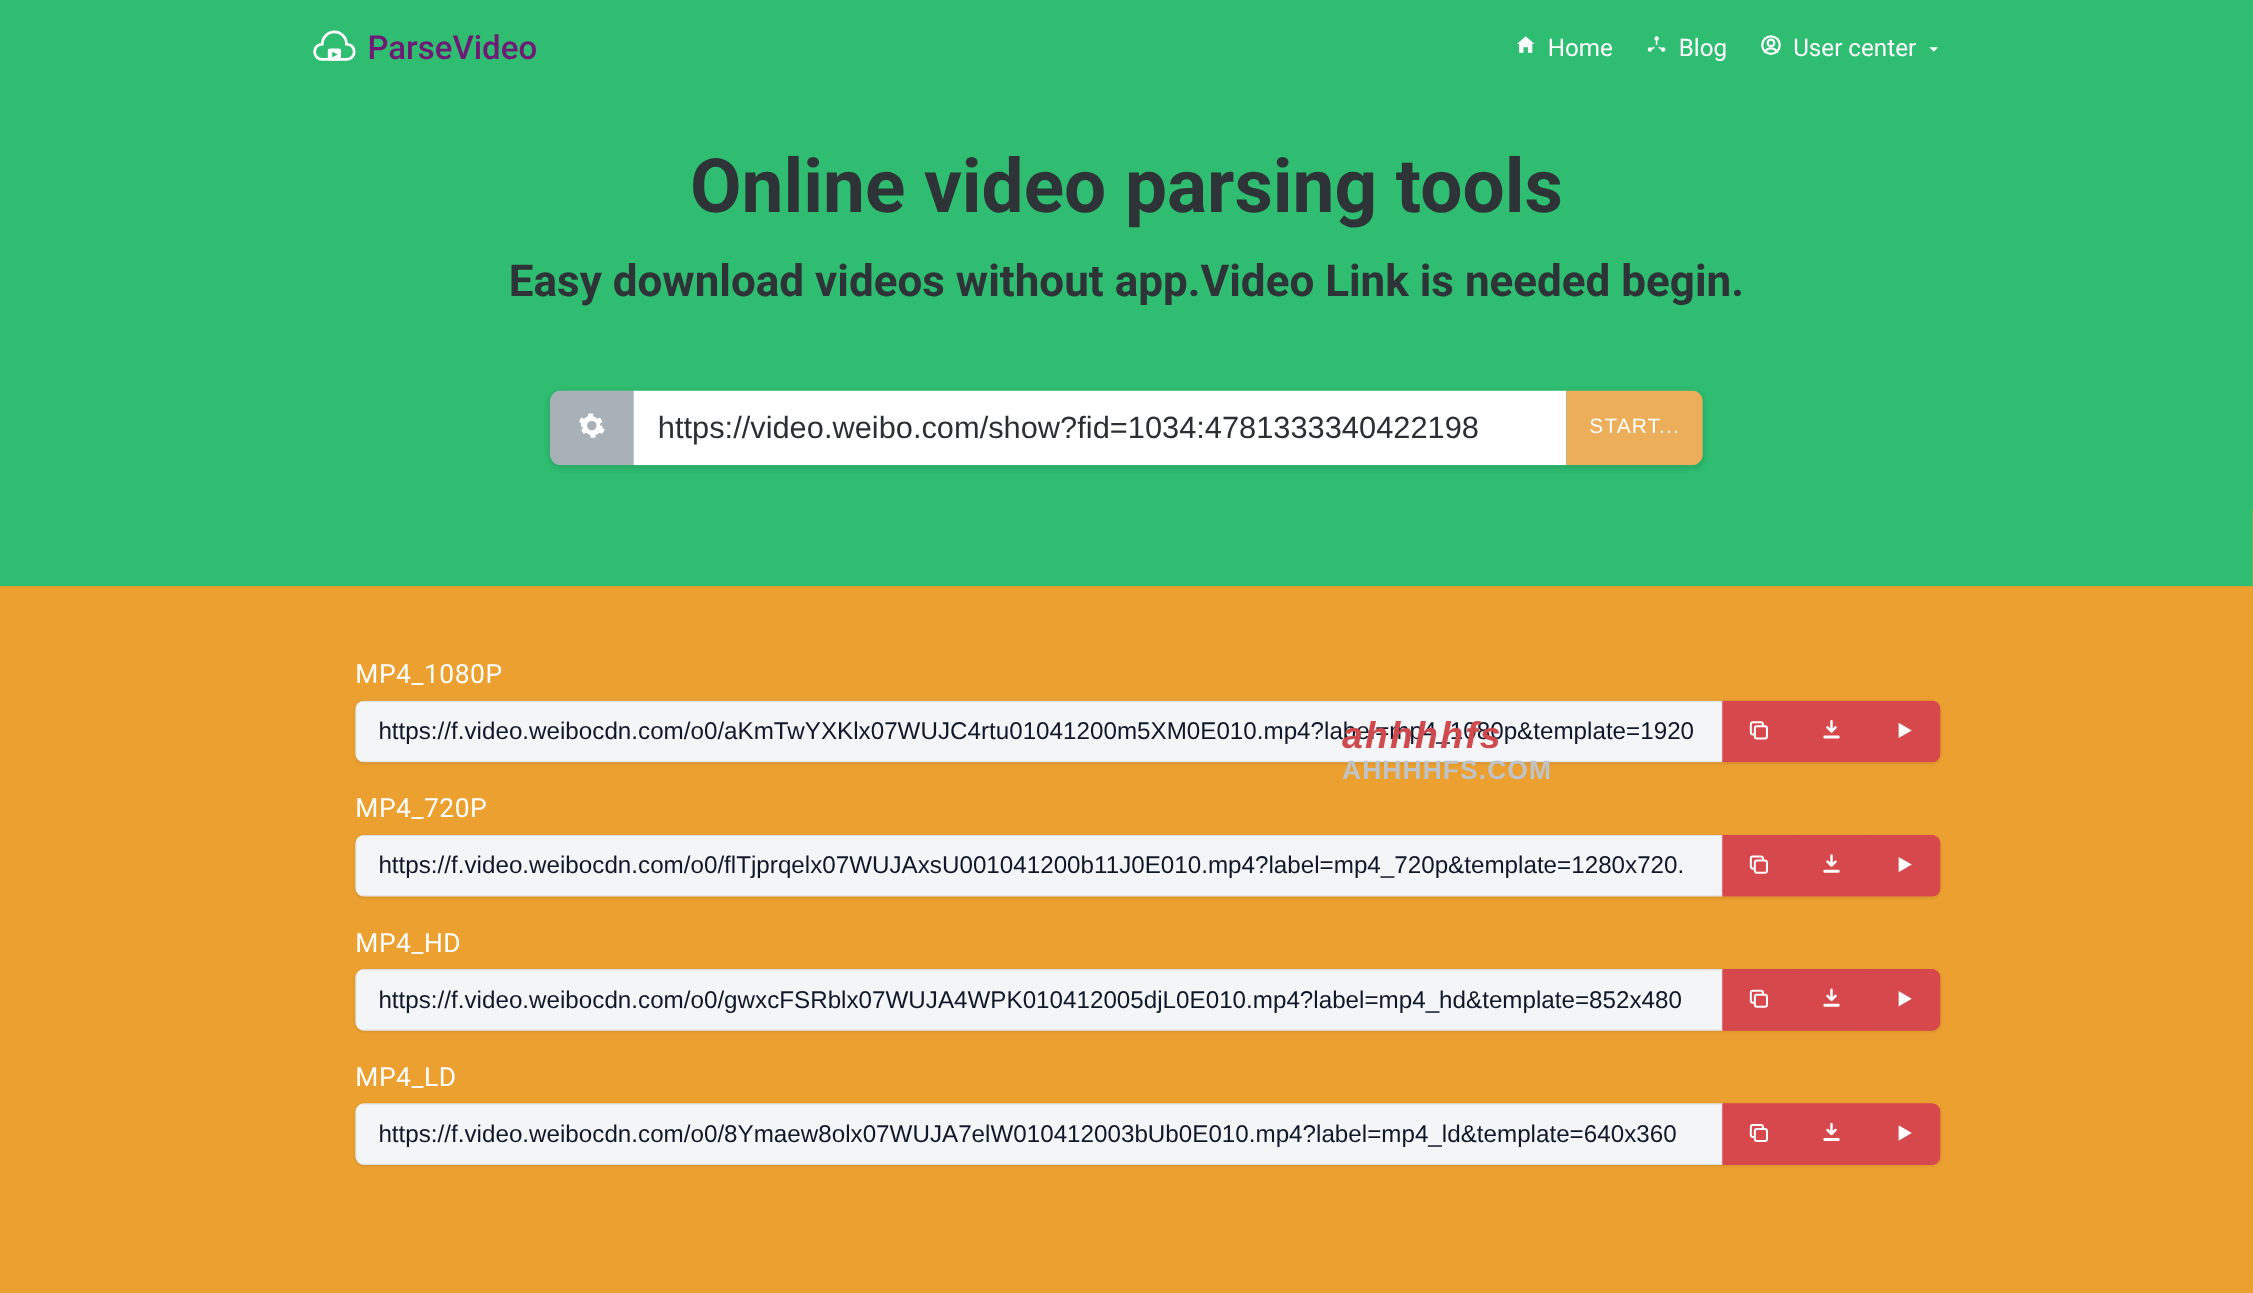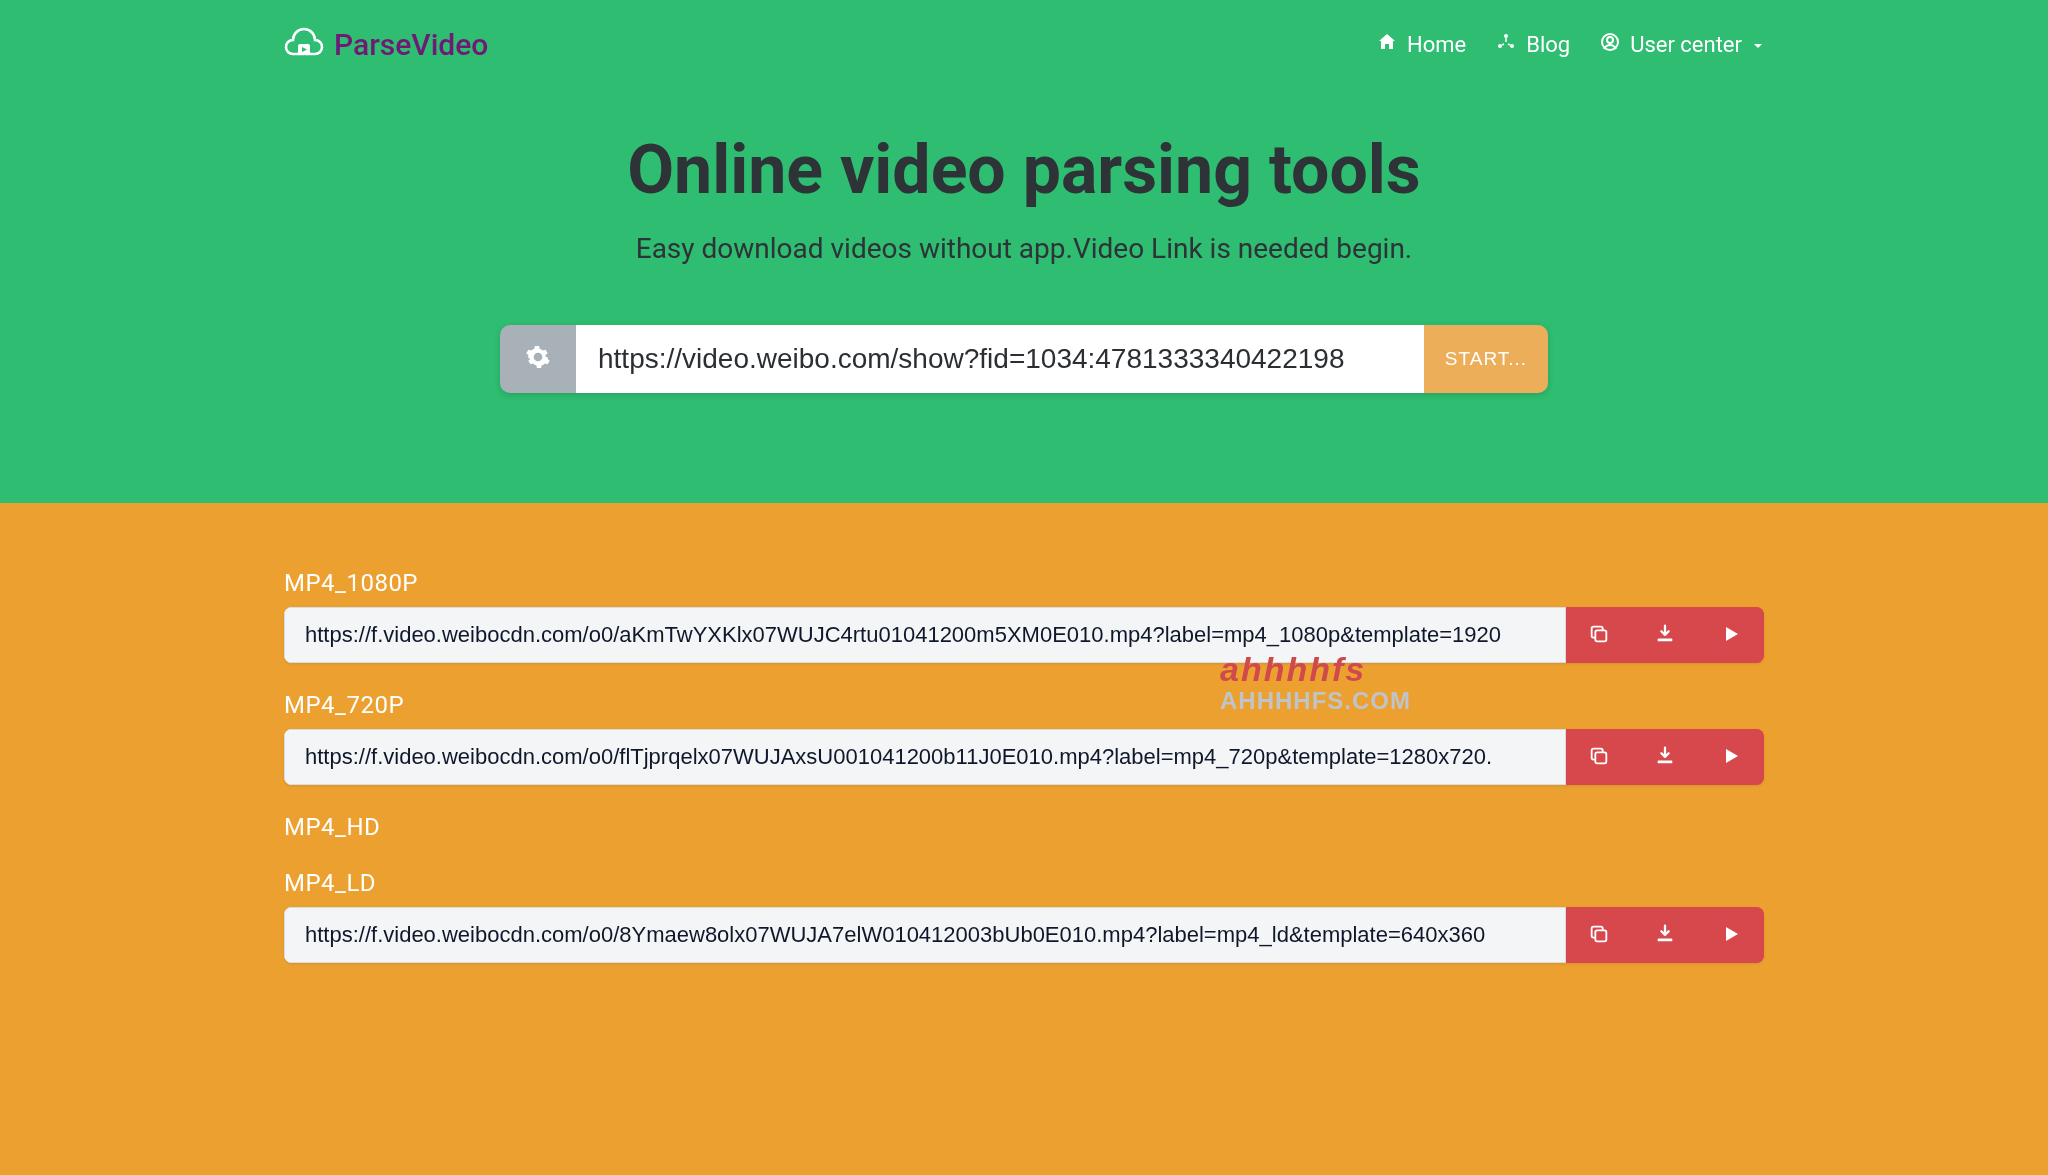--- a/index.html
+++ b/index.html
@@ -54,24 +54,24 @@
       text-align: center;
       padding: 60px 0 110px 0;
     }
     .hero-title {
       font-size: 68px;
       font-weight: 700;
       color: #2d3336;
       margin-bottom: 22px;
     }
     .hero-sub {
-      font-size: 28px;
-      font-weight: 400;
+      font-size: 40px;
+      font-weight: 700;
       color: #2d3336;
-      margin-bottom: 60px;
+      margin-bottom: 76px;
     }
     .search-row {
       display: flex;
       justify-content: center;
     }
     .search-box {
       display: flex;
       width: 1048px;
       border-radius: 10px;
       overflow: hidden;
@@ -106,20 +106,21 @@
       justify-content: center;
       cursor: pointer;
       border: none;
     }
     .results {
       background: #eca030;
       padding: 66px 0 60px 0;
     }
     .result-item {
       margin-bottom: 28px;
+      margin-left: 39px;
     }
     .result-label {
       color: #fff;
       font-size: 24px;
       font-weight: 400;
       margin-bottom: 10px;
       letter-spacing: 0.5px;
     }
     .result-row {
       display: flex;
@@ -298,20 +299,42 @@
               <button class="action-btn">
                 <span><svg width="18" height="18" viewBox="0 0 18 18" fill="#fff">
                     <path d="M4 2l12 7-12 7z"></path>
                   </svg></span>
               </button>
             </div>
           </div>
         </div>
         <div class="result-item">
           <div class="result-label">MP4_HD</div>
+          <div class="result-row">
+            <input class="result-url" type="text" readonly="" value="https://f.video.weibocdn.com/o0/gwxcFSRblx07WUJA4WPK010412005djL0E010.mp4?label=mp4_hd&amp;template=852x480" style="">
+            <div class="result-actions">
+              <button class="action-btn">
+                <span><svg width="22" height="22" viewBox="0 0 24 24" fill="none" stroke="#fff" stroke-width="2">
+                    <rect x="8" y="8" width="12" height="12" rx="2"></rect>
+                    <path d="M16 8V6a2 2 0 00-2-2H6a2 2 0 00-2 2v8a2 2 0 002 2h2"></path>
+                  </svg></span>
+              </button>
+              <button class="action-btn">
+                <span><svg width="22" height="22" viewBox="0 0 24 24" fill="#fff">
+                    <path d="M12 3v10m0 0l-4-4m4 4l4-4" stroke="#fff" stroke-width="2.5" fill="none" stroke-linecap="round"></path>
+                    <rect x="4" y="17" width="16" height="3" rx="1"></rect>
+                  </svg></span>
+              </button>
+              <button class="action-btn">
+                <span><svg width="18" height="18" viewBox="0 0 18 18" fill="#fff">
+                    <path d="M4 2l12 7-12 7z"></path>
+                  </svg></span>
+              </button>
+            </div>
+          </div>
         </div>
         <div class="result-item">
           <div class="result-label">MP4_LD</div>
           <div class="result-row">
             <input class="result-url" type="text" readonly="" value="https://f.video.weibocdn.com/o0/8Ymaew8olx07WUJA7elW010412003bUb0E010.mp4?label=mp4_ld&amp;template=640x360" style="">
             <div class="result-actions">
               <button class="action-btn">
                 <span><svg width="22" height="22" viewBox="0 0 24 24" fill="none" stroke="#fff" stroke-width="2">
                     <rect x="8" y="8" width="12" height="12" rx="2"></rect>
                     <path d="M16 8V6a2 2 0 00-2-2H6a2 2 0 00-2 2v8a2 2 0 002 2h2"></path>

